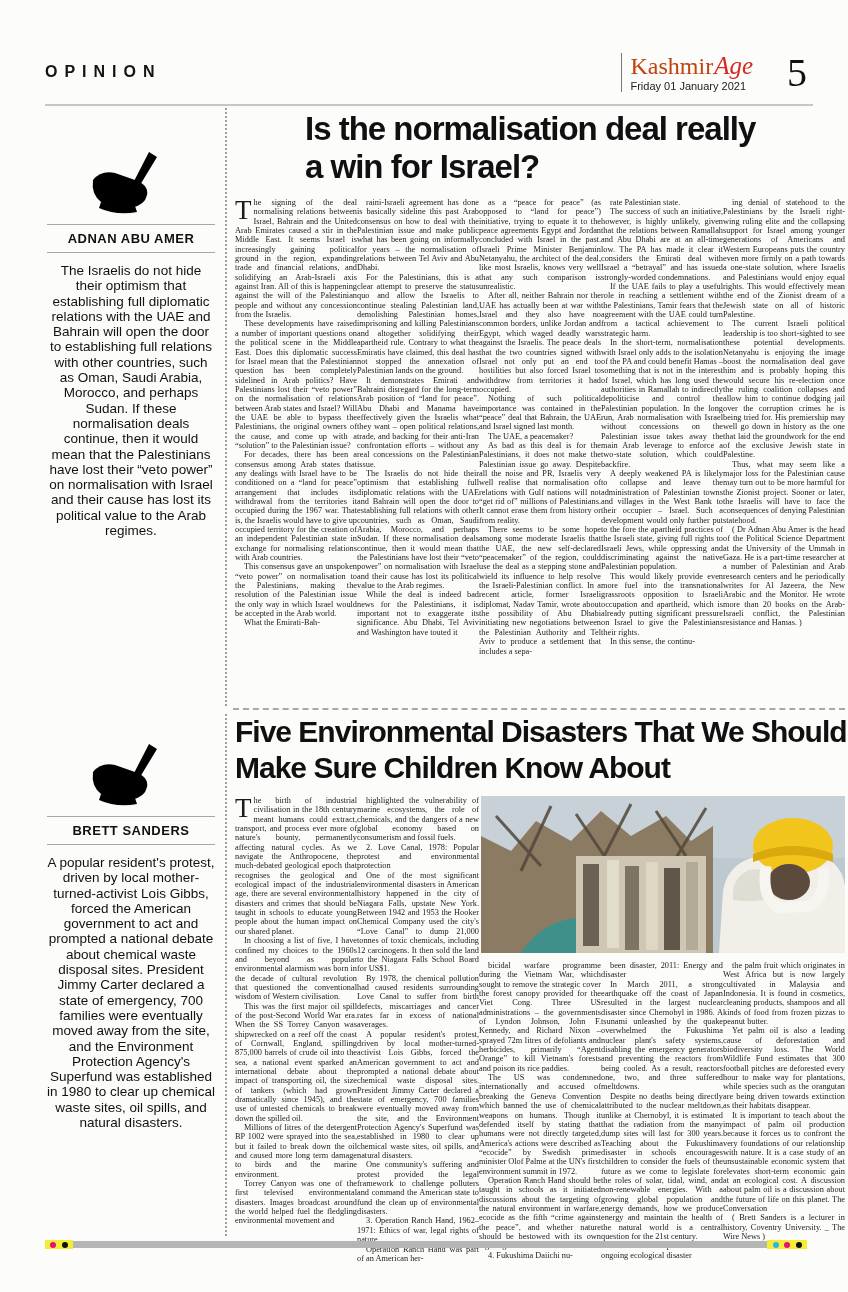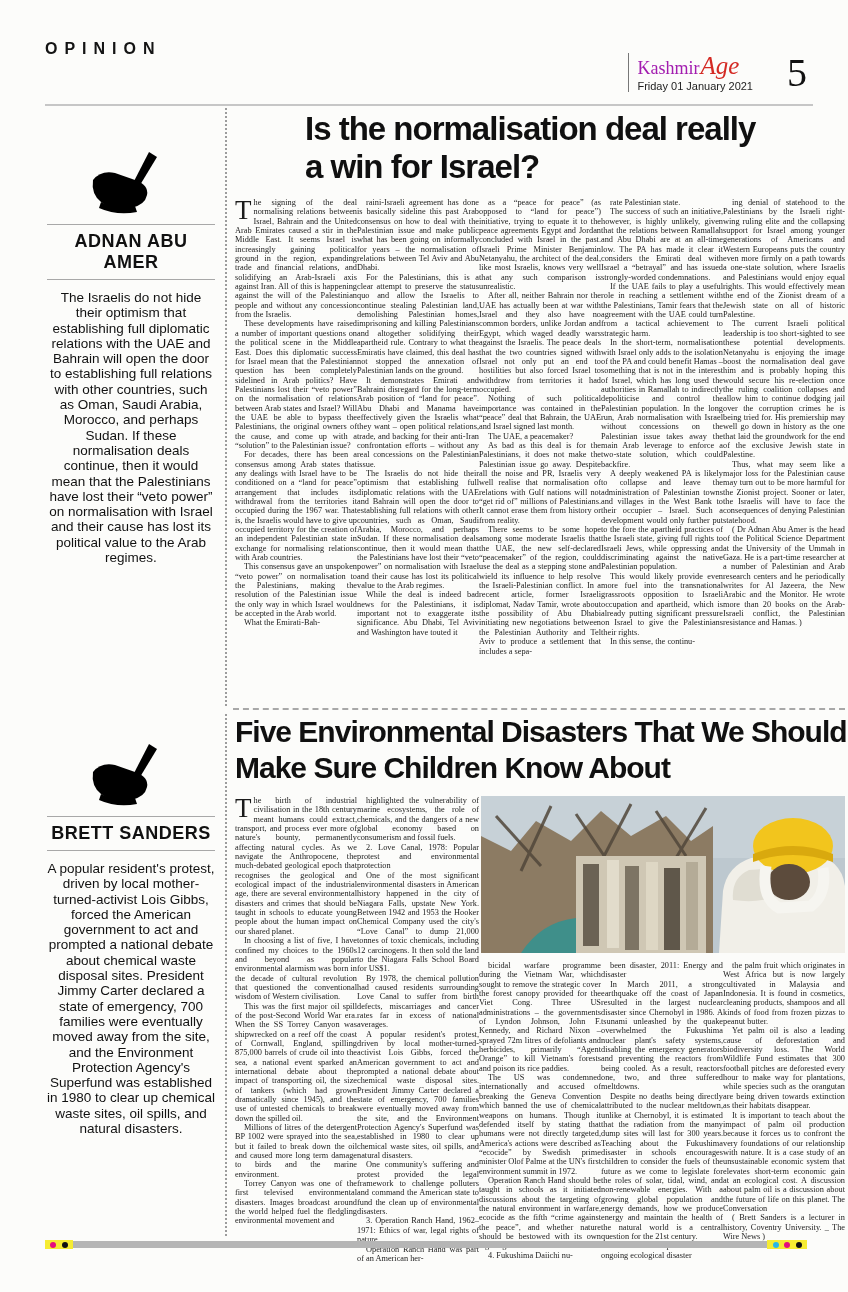--- a/index.html
+++ b/index.html
@@ -1,41 +1,41 @@
 <!DOCTYPE html>
 <html><head>
 <meta charset="utf-8">
 <style>
   html,body{margin:0;padding:0;background:#e8e8e6;}
   .page{position:relative;width:848px;height:1292px;margin:0 auto;background:#fcfcfa;
         font-family:"Liberation Serif",serif;color:#1b1b1b;overflow:hidden;}
 
   
   .masthead{position:absolute;left:45px;top:40px;width:768px;height:64px;
-            border-bottom:2px solid #c6c6c6;display:flex;}
+            border-bottom:2px solid #c6c6c6;display:flex;align-items:center;}
   .section-label{font-family:"Liberation Sans",sans-serif;font-weight:700;font-size:16px;
                  letter-spacing:7px;color:#141414;}
   .masthead-right{margin-left:auto;display:flex;align-items:center;}
   .logo-block{border-left:1px solid #777;padding-left:8px;line-height:1;}
-  .logo-black{font-family:"Liberation Serif",serif;font-size:18px;color:#a21caf;}
+  .logo-black{font-family:"Liberation Serif",serif;font-size:24px;color:#c2410c;}
   .logo-black::first-letter{font-size:26px;}
   .logo-red{font-family:"Liberation Serif",serif;font-style:italic;font-size:25px;color:#d42a24;margin-left:1px;}
   .date-line{font-family:"Liberation Sans",sans-serif;font-size:11px;color:#222;margin-top:3px;}
   .page-number{font-family:"Liberation Serif",serif;font-size:40px;color:#111;margin-left:34px;margin-right:6px;}
 
   
   .article{position:absolute;left:45px;width:800px;display:flex;}
   .article-1{top:108px;height:598px;}
   .article-2{top:714px;height:522px;}
   .sidebar{width:182px;flex:0 0 182px;border-right:2px dotted #9c9c9c;box-sizing:border-box;
            padding-right:8px;text-align:center;}
   .article-1 .sidebar{padding-top:42px;}
   .article-2 .sidebar{padding-top:28px;}
   .author-icon{width:88px;height:64px;margin:0 auto 10px auto;}
-  .author-name{font-family:"Liberation Sans",sans-serif;font-weight:700;font-size:18px;
+  .author-name{font-family:"Liberation Sans",sans-serif;font-weight:700;font-size:13px;
                letter-spacing:.5px;color:#111;border-top:1px solid #a8a8a8;border-bottom:1px solid #a8a8a8;
                padding:6px 0;margin:0 2px;}
   .pull-quote{font-family:"Liberation Sans",sans-serif;font-size:13.5px;line-height:15.3px;
               color:#111;margin-top:10px;padding:0 1px;}
   .article-main{flex:1;padding-left:8px;min-width:0;}
   .headline{font-family:"Liberation Sans",sans-serif;font-weight:800;color:#101010;
             margin:0 auto;letter-spacing:-1px;}
   .headline-1{width:470px;font-size:33px;line-height:38px;padding-top:2px;}
   .headline-2{width:628px;font-size:30px;line-height:36px;}
 

